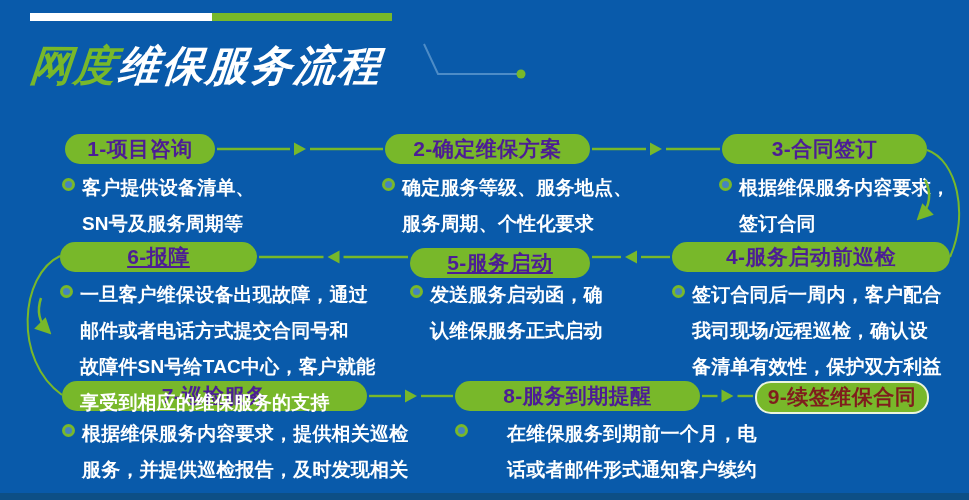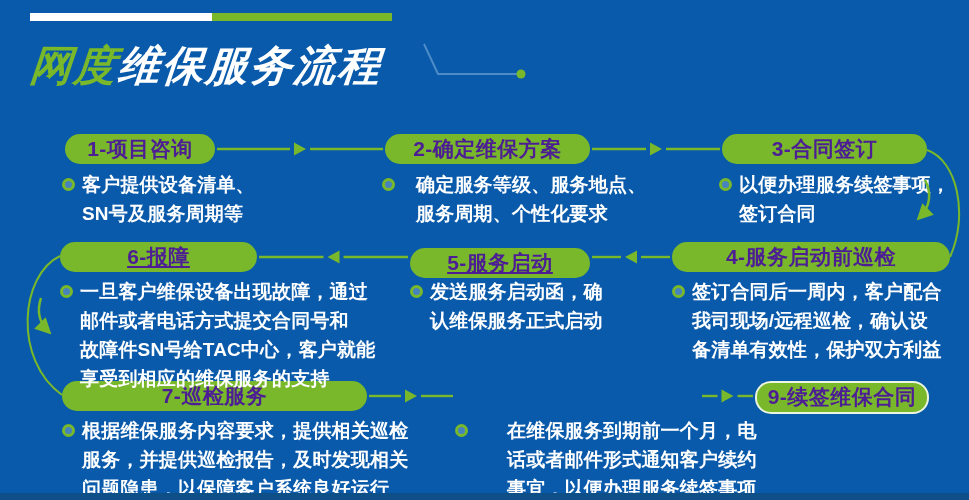--- a/index.html
+++ b/index.html
@@ -23,38 +23,38 @@
   .title .brand{color:#78B82A;}
   .title .rest{color:#ffffff;}
   .deco{position:absolute;left:416px;top:42px;}
   
   .pill{
     position:absolute;height:30px;border-radius:16px;
     background:#78B82A;color:#4c1d95;
     font-size:21px;font-weight:800;text-align:center;line-height:30px;
     letter-spacing:0.5px;white-space:nowrap;
   }
-  .pill.white-text{color:#4c1d95;border:2px solid rgba(255,255,255,0.85);line-height:27px;height:29px;}
+  .pill.white-text{color:#7f1d1d;border:2px solid rgba(255,255,255,0.85);line-height:27px;height:29px;}
   .p1{left:65px;top:134px;width:150px;}
   .p2{left:385px;top:134px;width:205px;}
   .p3{left:722px;top:134px;width:205px;}
   .p4{left:672px;top:242px;width:278px;text-align:center;}
   .p5{left:410px;top:248px;width:180px;text-decoration:underline;}
   .p6{left:60px;top:242px;width:197px;text-decoration:underline;}
   .p7{left:62px;top:381px;width:305px;}
   .p8{left:455px;top:381px;width:245px;}
   .p9{left:755px;top:381px;width:170px;}
   
   .desc{
     position:absolute;color:#ffffff;font-weight:700;
-    font-size:19px;line-height:29px;white-space:pre-line;
+    font-size:19px;line-height:36px;white-space:pre-line;
     letter-spacing:0.2px;
   }
   .d1{left:82px;top:170px;width:260px;}
-  .d2{left:416px;top:170px;width:255px;}
+  .d2{left:402px;top:170px;width:255px;}
   .d3{left:739px;top:170px;width:228px;}
   .d4{left:692px;top:277px;width:278px;}
   .d5{left:430px;top:277px;width:240px;}
   .d6{left:80px;top:277px;width:300px;}
   .d7{left:82px;top:416px;width:370px;}
   .d8{left:475px;top:416px;width:285px;margin-left:32px;}
   
   .bullet{
     position:absolute;width:7px;height:7px;border-radius:50%;
     border:3px solid #78B82A;background:rgba(255,255,255,0.25);
@@ -91,36 +91,37 @@
 
   <div class="pill p1">1-项目咨询</div>
   <div class="pill p2">2-确定维保方案</div>
   <div class="pill p3">3-合同签订</div>
 
   <div class="pill p4">4-服务启动前巡检</div>
   <div class="pill p5">5-服务启动</div>
   <div class="pill p6">6-报障</div>
 
   <div class="pill p7">7-巡检服务</div>
+  <div class="pill p8">8-服务到期提醒</div>
   <div class="pill p9 white-text">9-续签维保合同</div>
 
   <div class="bullet b1"></div>
   <div class="bullet b2"></div>
   <div class="bullet b3"></div>
   <div class="bullet b4"></div>
   <div class="bullet b5"></div>
   <div class="bullet b6"></div>
   <div class="bullet b7"></div>
   <div class="bullet b8"></div>
 
   <div class="desc d1">客户提供设备清单、
 SN号及服务周期等</div>
   <div class="desc d2">确定服务等级、服务地点、
 服务周期、个性化要求</div>
-  <div class="desc d3">以便办理服务续签事项，
+  <div class="desc d3">根据维保服务内容要求，
 签订合同</div>
   <div class="desc d4">签订合同后一周内，客户配合
 我司现场/远程巡检，确认设
 备清单有效性，保护双方利益</div>
   <div class="desc d5">发送服务启动函，确
 认维保服务正式启动</div>
   <div class="desc d6">一旦客户维保设备出现故障，通过
 邮件或者电话方式提交合同号和
 故障件SN号给TAC中心，客户就能
 享受到相应的维保服务的支持</div>

